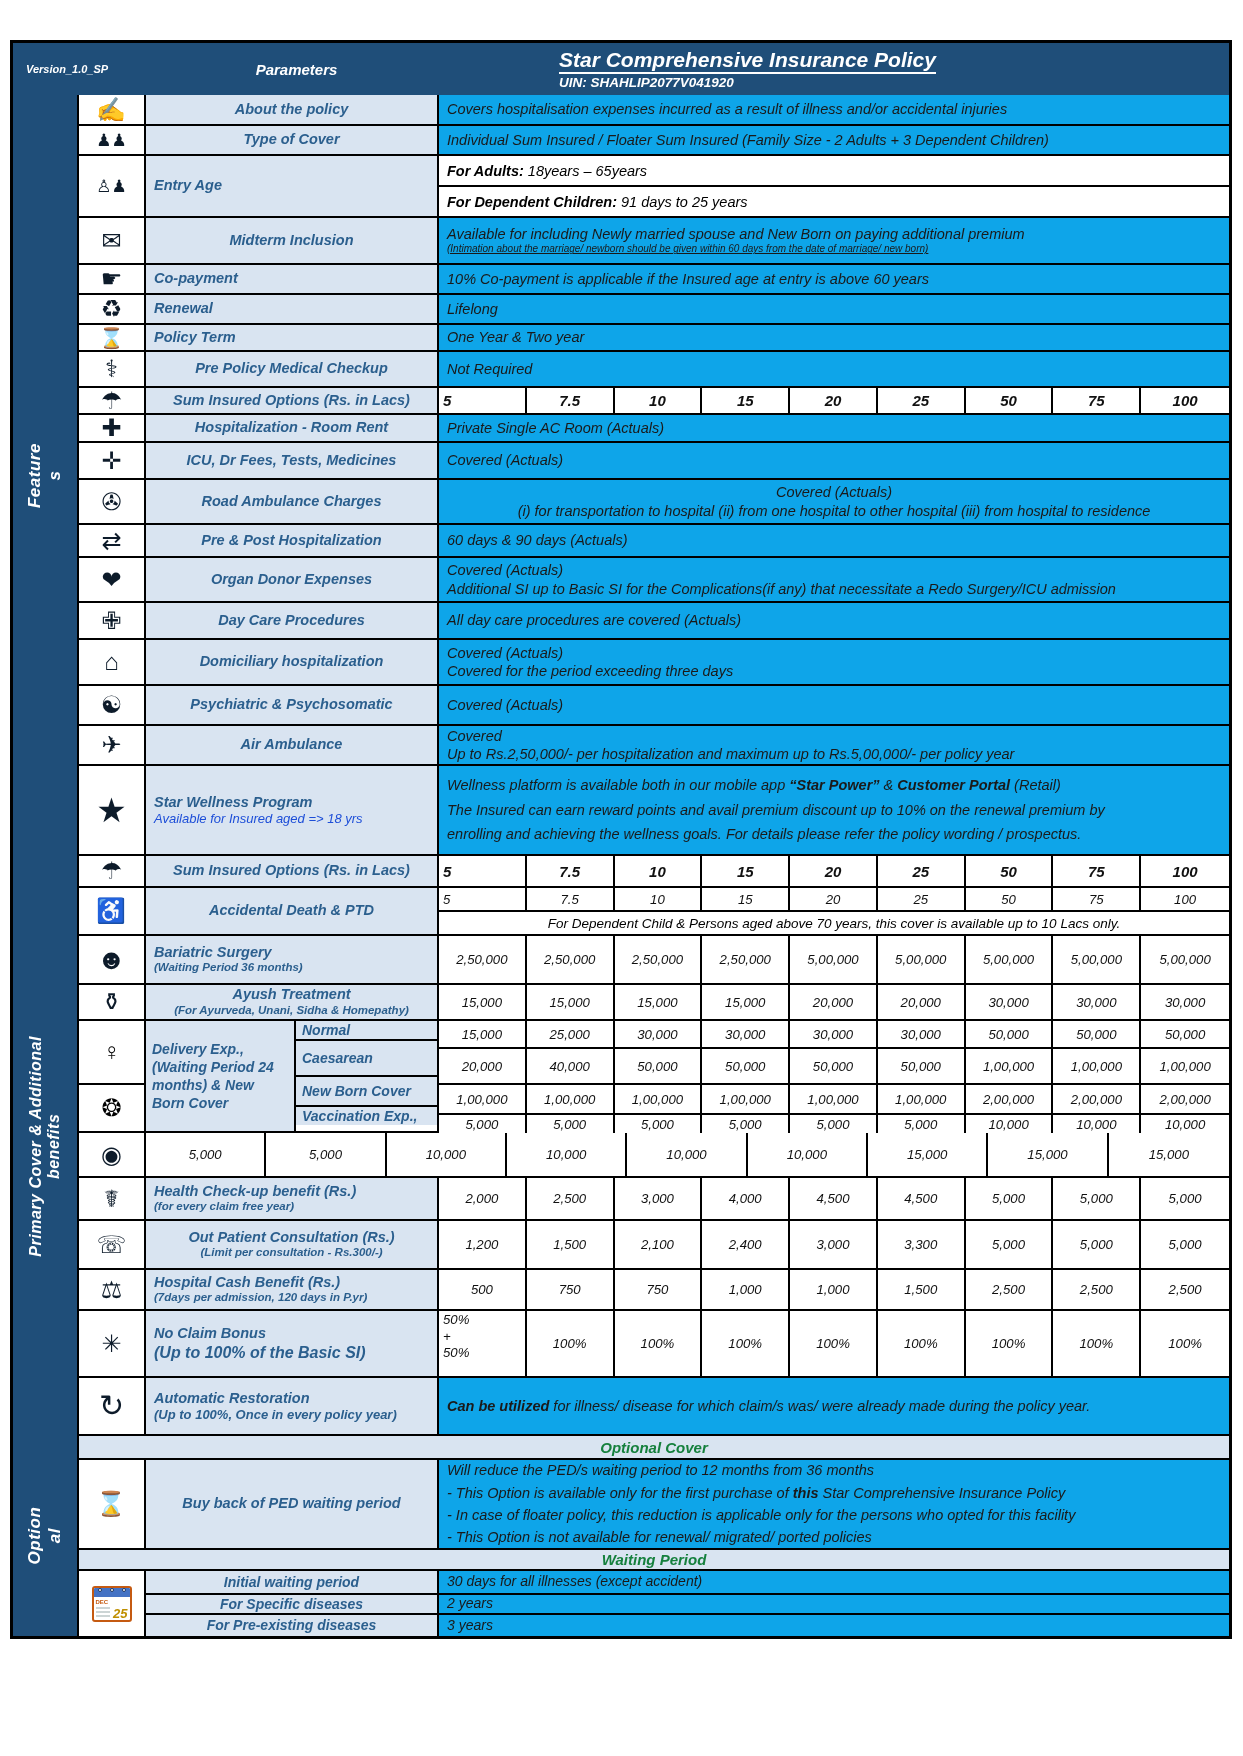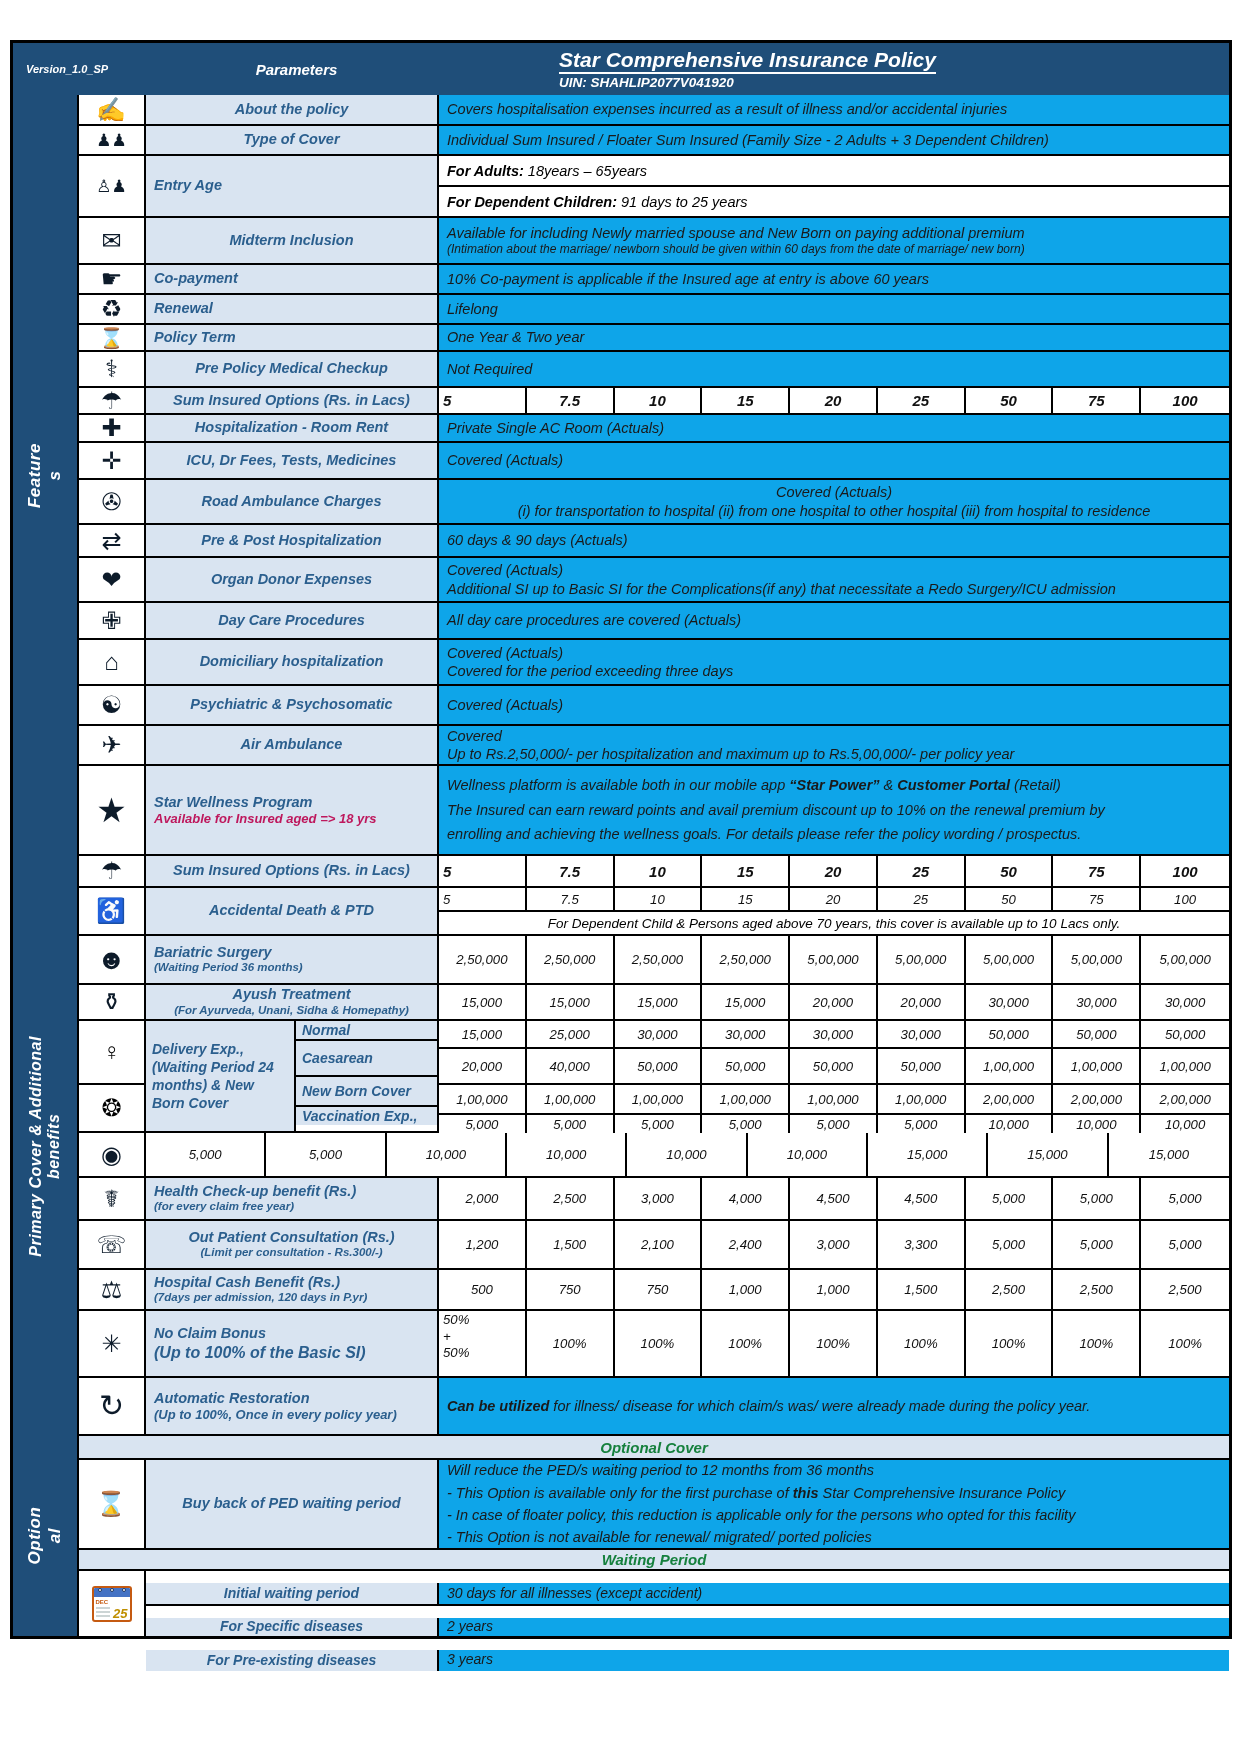--- a/index.html
+++ b/index.html
@@ -29,25 +29,25 @@
   .main { flex:1; display:flex; flex-direction:column; min-width:0; }
   .row { display:flex; border-bottom:2px solid #000; }
   .row.last { border-bottom:none; }
   .ic { width:67px; border-right:2px solid #000; display:flex; align-items:center; justify-content:center;
         font-size:24px; color:#0d1b2a; background:#fff; flex:none; line-height:1; text-align:center; }
   .pc { width:293px; border-right:2px solid #000; background:#D9E4F1; color:#2B5F8E; font-weight:bold;
         font-style:italic; font-size:14.5px; display:flex; flex-direction:column; justify-content:center;
         padding:2px 8px; flex:none; line-height:1.2; }
   .pc.center { align-items:center; text-align:center; }
   .pc .sub { font-size:11.5px; }
-  .pc .sub.lite { color:#be185d; font-weight:bold; font-size:13px; }
+  .pc .sub.lite { color:#1d4ed8; font-weight:normal; font-size:13px; }
   .vc { flex:1; font-style:italic; font-size:14.5px; color:#1a1a1a; display:flex; flex-direction:column;
         justify-content:center; padding:2px 8px; background:#0ea5e9; min-width:0; line-height:1.25; }
   .vc.center { align-items:center; text-align:center; }
-  .vc .small { font-size:12px; }
+  .vc .small { font-size:10px;text-decoration:underline; }
   .vc b { font-weight:bold; }
 
   .stack { flex:1; display:flex; flex-direction:column; min-width:0; }
   .srow { flex:1; display:flex; align-items:center; padding:0 8px; font-style:italic; font-size:14.5px;
           border-bottom:2px solid #000; background:#fff; }
   .srow.last { border-bottom:none; }
 
   .cols { flex:1; display:grid; grid-template-columns:repeat(9,1fr); background:#fff; }
   .cell { border-right:2px solid #000; display:flex; align-items:center; justify-content:center;
           font-style:italic; font-size:13.2px; color:#111; padding:1px 2px; min-width:0; }
@@ -69,21 +69,21 @@
   .dsubcol { width:143px; border-right:2px solid #000; display:flex; flex-direction:column; flex:none; }
   .dsub { background:#D9E4F1; color:#2B5F8E; font-weight:bold; font-style:italic; font-size:14px;
           display:flex; align-items:center; padding:0 6px; border-bottom:2px solid #000; }
   .dsub.last { border-bottom:none; }
   .dvals { flex:1; display:flex; flex-direction:column; min-width:0; }
   .dvals .cols { border-bottom:2px solid #000; }
   .dvals .cols.last { border-bottom:none; }
 
   
   .wcol { flex:1; display:flex; flex-direction:column; min-width:0; }
-  .wrow { display:flex; border-bottom:2px solid #000;margin-top:12px; }
+  .wrow { display:flex; border-bottom:2px solid #000; }
   .wrow.last { border-bottom:none; }
   .wrow .pc { justify-content:center; align-items:center; text-align:center; font-size:14px; }
   .wrow .vc { padding:1px 8px; font-size:14px; }
 
   .cal { width:40px; height:36px; border:2px solid #C55A11; border-radius:3px; background:#fff; position:relative; }
   .cal .top { height:9px; background:#4472C4; border-radius:1px 1px 0 0; display:flex; justify-content:space-around; align-items:center; }
   .cal .ring { width:4px; height:4px; border-radius:50%; background:#fff; border:1px solid #1F3864; margin-top:-4px; }
   .cal .mon { position:absolute; left:2px; top:11px; font-size:6px; font-weight:bold; color:#C55A11; }
   .cal .grid { position:absolute; left:2px; top:19px; width:14px; height:12px;
                background:repeating-linear-gradient(#9aa 0 2px, transparent 2px 4px); opacity:.5; }

